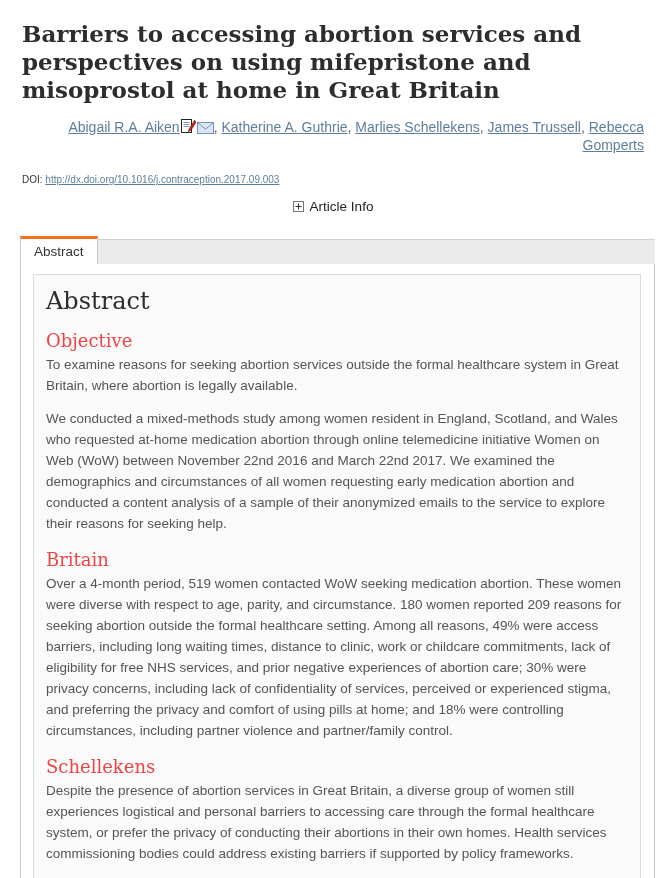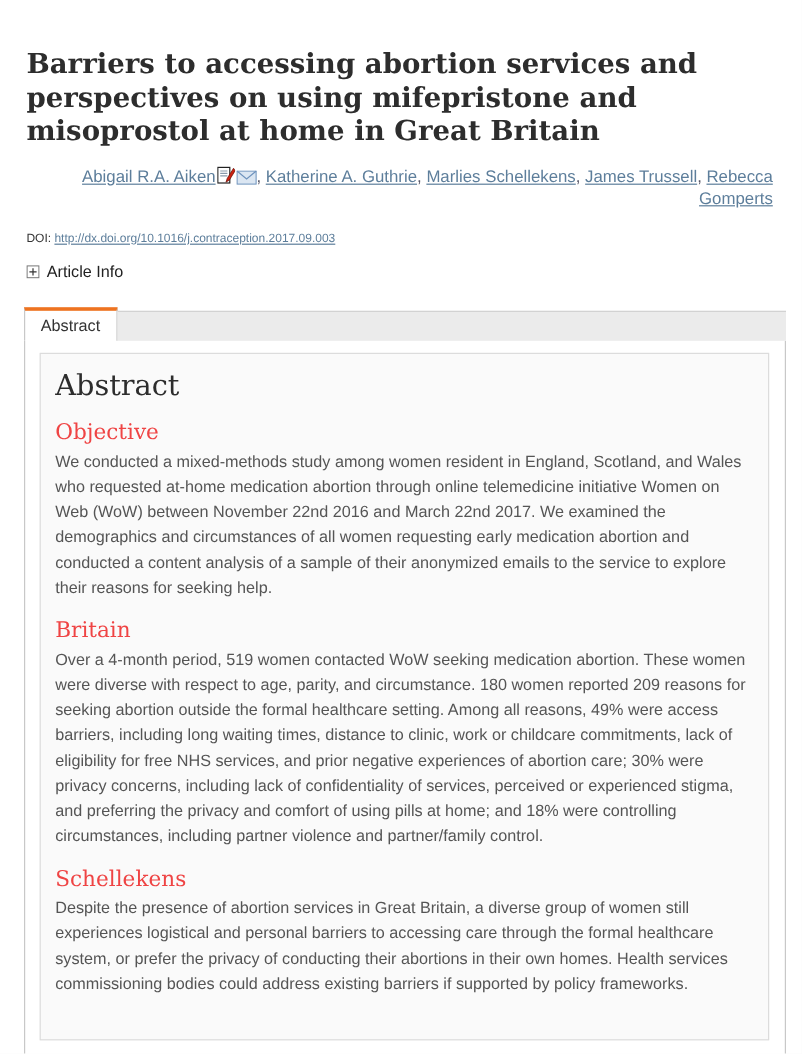--- a/index.html
+++ b/index.html
@@ -1,35 +1,35 @@
 <!DOCTYPE html>
 <html><head>
 <meta charset="utf-8">
 <style>
   html, body { margin: 0; padding: 0; }
   body {
     width: 668px; height: 878px; overflow: hidden;
     background: #ffffff;
     font-family: "Liberation Sans", sans-serif;
   }
-  .header { padding: 8px 24px 0 22px; margin-top: 32px; }
+  .header { padding: 20px 24px 0 22px; }
   .article-title {
     font-family: "DejaVu Serif", serif;
     font-size: 23px; line-height: 28px; font-weight: 700;
     color: #2d2d2d; margin: 0 0 14px 0; letter-spacing: 0;
   }
   .authors-line { font-size: 14px; color: #555; margin: 0 0 21px 0; text-align: right; }
   .author-link {
     color: #5d7e9b; text-decoration: underline; cursor: pointer;
   }
   .sep { color: #556; }
   .inline-icon { display: inline-block; vertical-align: -2px; margin-left: 1px; cursor: pointer; }
   .doi-line { font-size: 10px; color: #333; margin: 0 0 14px 0; }
   .doi-link { color: #5d7e9b; text-decoration: underline; cursor: pointer; }
-  .article-info-line { font-size: 13.5px; color: #222; margin: 0 0 21px 0; cursor: pointer; }
+  .article-info-line { font-size: 13.5px; color: #222; margin: 0 0 21px 0; cursor: pointer; text-align: center; }
   .expand-box { display: inline-block; vertical-align: -1px; margin-right: 6px; }
 
   .tab-wrap { margin: 0 13px 0 20px; }
   .tab-bar { display: flex; align-items: stretch; height: 28px; }
   .tab {
     background: #ffffff;
     border-top: 3px solid #ee7320;
     border-left: 1px solid #c8c8c8;
     border-right: 1px solid #c8c8c8;
     padding: 5px 13px 0 13px;
@@ -101,20 +101,21 @@
   <div class="tab-bar">
     <div class="tab">Abstract</div>
     <div class="tab-strip-rest"></div>
   </div>
 
   <div class="panel">
     <div class="abstract-box">
       <h2 class="abstract-h2">Abstract</h2>
 
       <h3 class="section-h3">Objective</h3>
+      <p class="section-p">To examine reasons for seeking abortion services outside the formal healthcare system in Great Britain, where abortion is legally available.</p>
 
       <p class="section-p">We conducted a mixed-methods study among women resident in England, Scotland, and Wales who requested at-home medication abortion through online telemedicine initiative Women on Web (WoW) between November 22nd 2016 and March 22nd 2017. We examined the demographics and circumstances of all women requesting early medication abortion and conducted a content analysis of a sample of their anonymized emails to the service to explore their reasons for seeking help.</p>
 
       <h3 class="section-h3">Britain</h3>
       <p class="section-p">Over a 4-month period, 519 women contacted WoW seeking medication abortion. These women were diverse with respect to age, parity, and circumstance. 180 women reported 209 reasons for seeking abortion outside the formal healthcare setting. Among all reasons, 49% were access barriers, including long waiting times, distance to clinic, work or childcare commitments, lack of eligibility for free NHS services, and prior negative experiences of abortion care; 30% were privacy concerns, including lack of confidentiality of services, perceived or experienced stigma, and preferring the privacy and comfort of using pills at home; and 18% were controlling circumstances, including partner violence and partner/family control.</p>
 
       <h3 class="section-h3">Schellekens</h3>
       <p class="section-p">Despite the presence of abortion services in Great Britain, a diverse group of women still experiences logistical and personal barriers to accessing care through the formal healthcare system, or prefer the privacy of conducting their abortions in their own homes. Health services commissioning bodies could address existing barriers if supported by policy frameworks.</p>
 
     </div>

